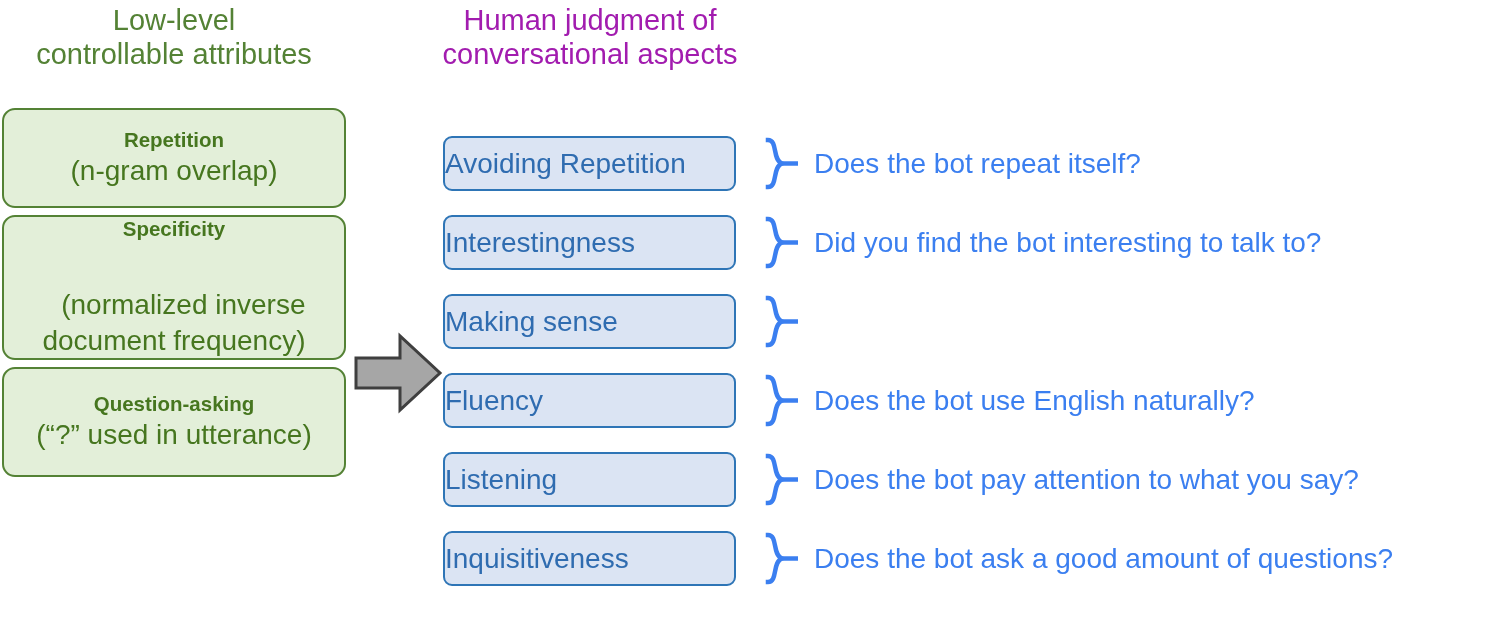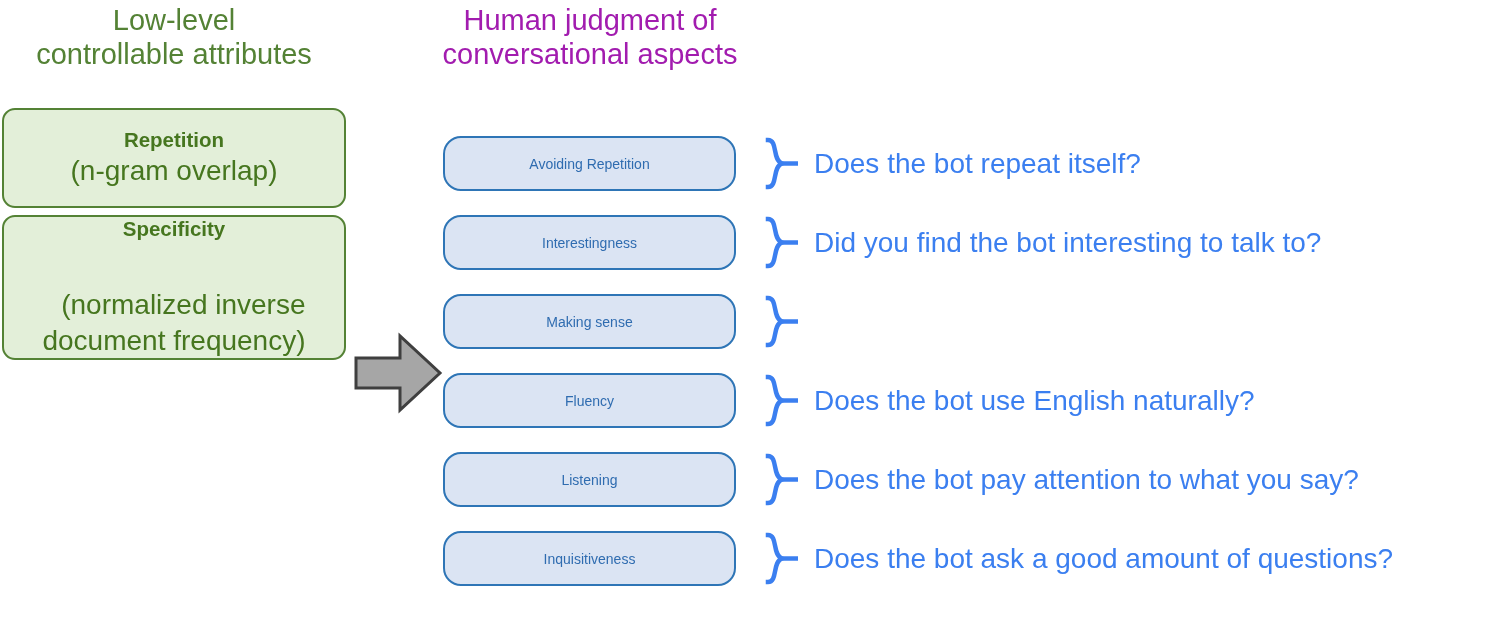--- a/index.html
+++ b/index.html
@@ -100,26 +100,26 @@
     display: flex;
     align-items: center;
   }
   .aspect-box {
     box-sizing: border-box;
     width: 293px;
     height: 55px;
     flex: 0 0 293px;
     background: #dbe4f3;
     border: 2px solid #2e75b6;
-    border-radius: 18px;
+    border-radius: 9px;
     color: #2f6cb0;
     display: flex;
     align-items: center;
-    justify-content: center;
-    font-size: 14px;
+    justify-content: flex-start;
+    font-size: 28px;
     font-weight: 400;
     text-align: center;
   }
   .brace {
     flex: 0 0 54px;
     width: 54px;
     height: 55px;
     margin-left: 22px;
     position: relative;
   }
@@ -149,20 +149,24 @@
     <div class="attr-sub">(n-gram overlap)</div>
   </div>
 
   <div class="attr-box" id="attr-box-1">
     <div class="attr-title">Specificity</div>
     <div class="attr-sub">(normalized inverse
 document frequency)</div>
   </div>
 
 
+  <div class="attr-box" id="attr-box-3">
+    <div class="attr-title">Question-asking</div>
+    <div class="attr-sub">(“?” used in utterance)</div>
+  </div>
 
 </div>
 
 <div id="flow-arrow">
   <svg width="92" height="82" viewBox="0 0 92 82">
     <polygon points="4,26 48,26 48,4 88,41 48,78 48,56 4,56" fill="#a6a6a6" stroke="#3f3f3f" stroke-width="3" stroke-linejoin="miter"></polygon>
   </svg>
 </div>
 
 <div id="aspects-column">

